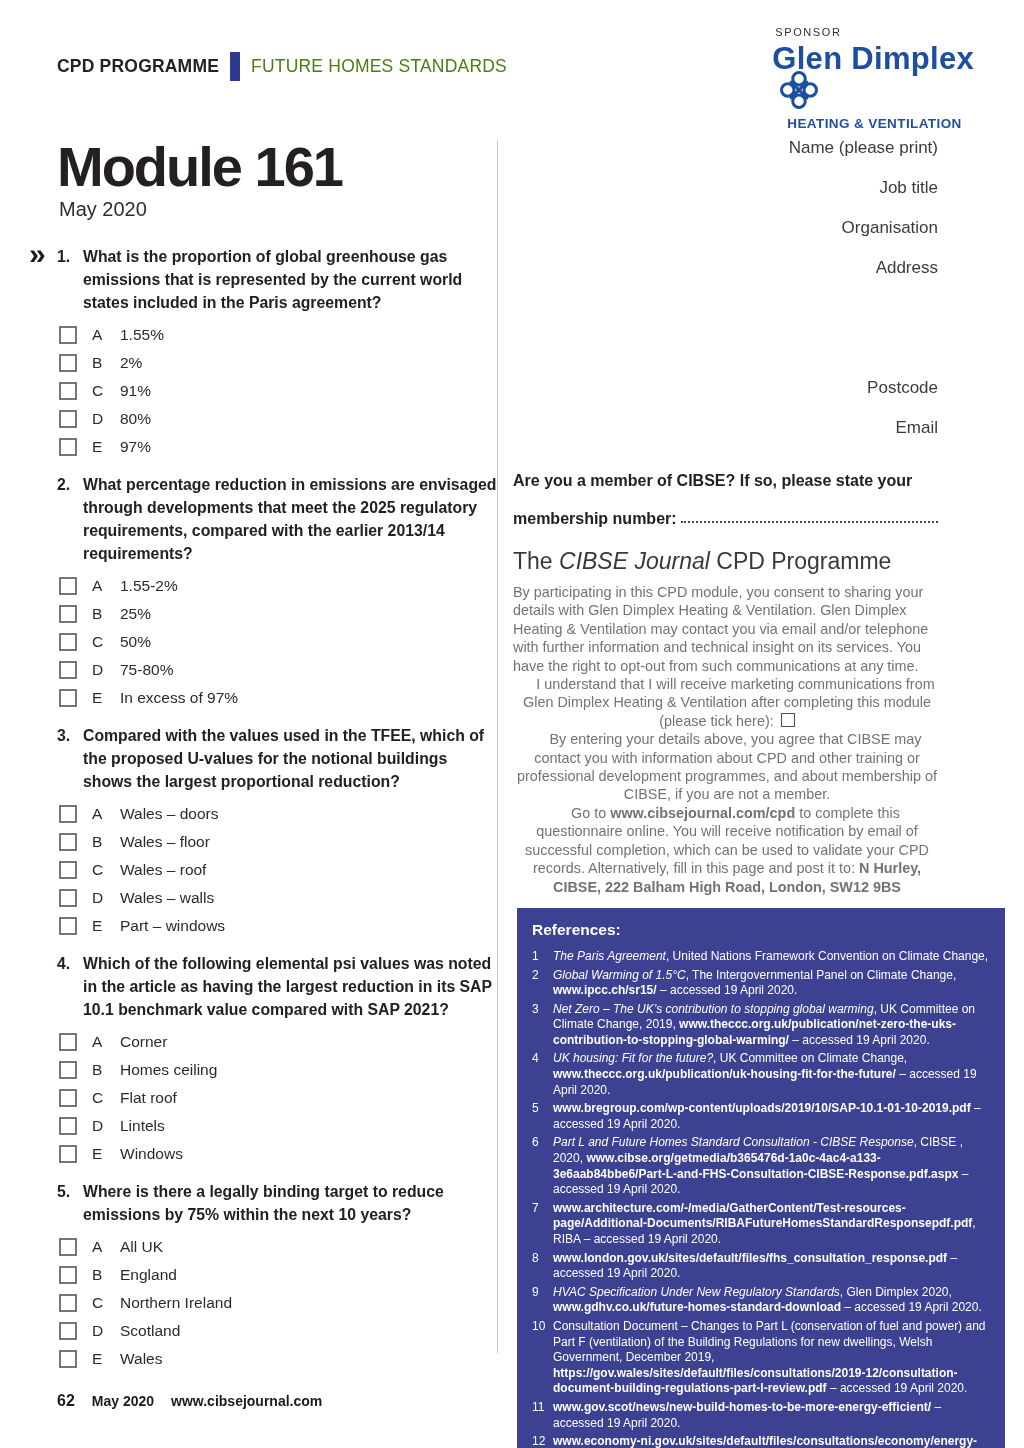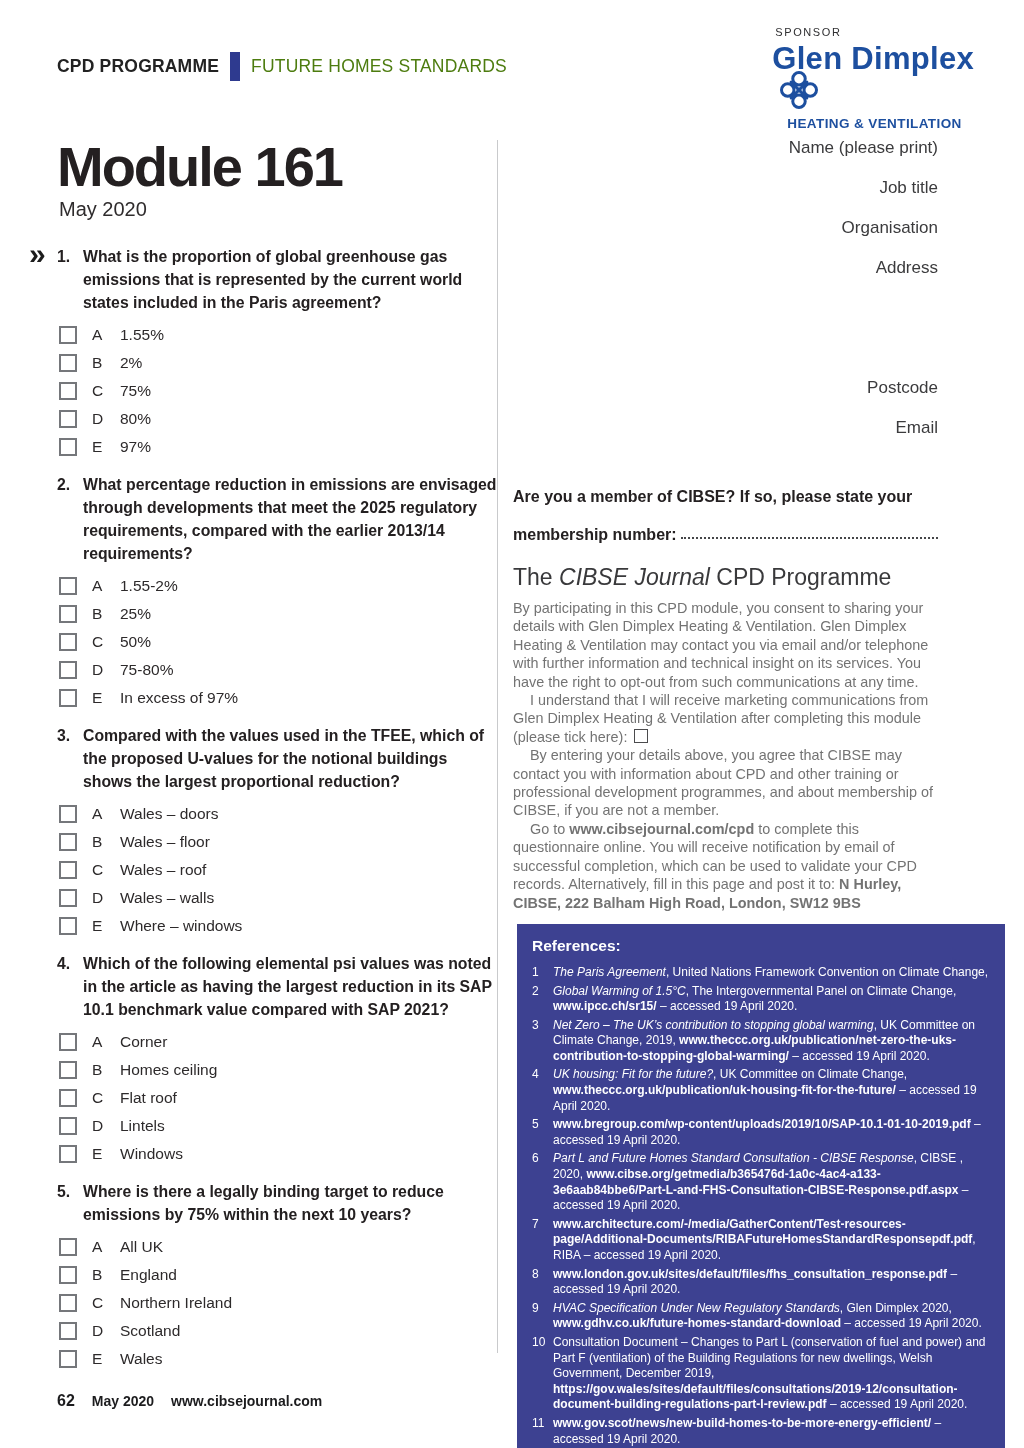--- a/index.html
+++ b/index.html
@@ -35,29 +35,29 @@
   .q-text{flex:1;}
   .option{display:flex;align-items:center;height:28px;font-size:15.5px;color:#2d2a2b;}
   .cbx{width:14px;height:14px;border:2px solid #75777b;margin:0 15px 0 2px;flex:none;background:#fff;}
   .opt-letter{width:28px;flex:none;}
   
   .form{width:425px;}
   .f-row{display:flex;align-items:flex-end;height:40px;flex-direction:column;}
   .f-label{font-size:17px;color:#3b3b3d;white-space:nowrap;}
   .dots{flex:1;border-bottom:2px dotted #454648;margin-left:4px;margin-bottom:5px;height:0;}
   .member{width:425px;}
-  .member-l1{font-weight:700;font-size:16px;color:#242021;margin-top:28px;line-height:22px;}
+  .member-l1{font-weight:700;font-size:16px;color:#242021;margin-top:12px;line-height:22px;}
   .member-l2{display:flex;align-items:flex-end;height:36px;font-weight:700;font-size:16px;color:#242021;}
   
   .cpd-heading{font-size:23px;font-weight:400;color:#39393b;margin:20px 0 8px;width:425px;}
   .it{font-style:italic;}
   .bd{font-weight:700;}
   .cpd-body{width:428px;font-size:14.4px;line-height:18.4px;color:#737373;}
   .cpd-p{margin:0;}
-  .cpd-p.indent{text-indent:17px;}
+  .cpd-p.indent{text-indent:17px;text-align:center;}
   .tickbox{display:inline-block;width:12px;height:12px;border:1.5px solid #4b4b4d;vertical-align:-1px;margin-left:3px;background:#fff;}
   
   .refbox{margin:12px 0 0 4px;background:var(--box-blue);color:#fff;padding:13px 16px 14px 15px;width:488px;box-sizing:border-box;}
   .ref-heading{font-weight:700;font-size:15.5px;margin-bottom:10px;}
   .ref-item{display:flex;font-size:12px;line-height:15.6px;margin-bottom:3px;}
   .ref-num{width:21px;flex:none;}
   .ref-text{flex:1;min-width:0;word-wrap:break-word;overflow-wrap:break-word;}
   
   .pagefoot{position:absolute;left:57px;top:1392px;display:flex;align-items:baseline;gap:17px;font-weight:700;color:#1c1c1e;}
   .pnum{font-size:16px;}
@@ -110,21 +110,21 @@
             <span class="opt-label">1.55%</span>
           </div>
           <div class="option">
             <span class="cbx"></span>
             <span class="opt-letter">B</span>
             <span class="opt-label">2%</span>
           </div>
           <div class="option">
             <span class="cbx"></span>
             <span class="opt-letter">C</span>
-            <span class="opt-label">75%</span>
+            <span class="opt-label">91%</span>
           </div>
           <div class="option">
             <span class="cbx"></span>
             <span class="opt-letter">D</span>
             <span class="opt-label">80%</span>
           </div>
           <div class="option">
             <span class="cbx"></span>
             <span class="opt-letter">E</span>
             <span class="opt-label">97%</span>
@@ -182,21 +182,21 @@
             <span class="opt-label">Wales – roof</span>
           </div>
           <div class="option">
             <span class="cbx"></span>
             <span class="opt-letter">D</span>
             <span class="opt-label">Wales – walls</span>
           </div>
           <div class="option">
             <span class="cbx"></span>
             <span class="opt-letter">E</span>
-            <span class="opt-label">Where – windows</span>
+            <span class="opt-label">Part – windows</span>
           </div>
         </div>
         <div class="question">
           <div class="q-head">
             <span class="q-num">4.</span>
             <span class="q-text">Which of the following elemental psi values was noted in the article as having the largest reduction in its SAP 10.1 benchmark value compared with SAP 2021?</span>
           </div>
           <div class="option">
             <span class="cbx"></span>
             <span class="opt-letter">A</span>

